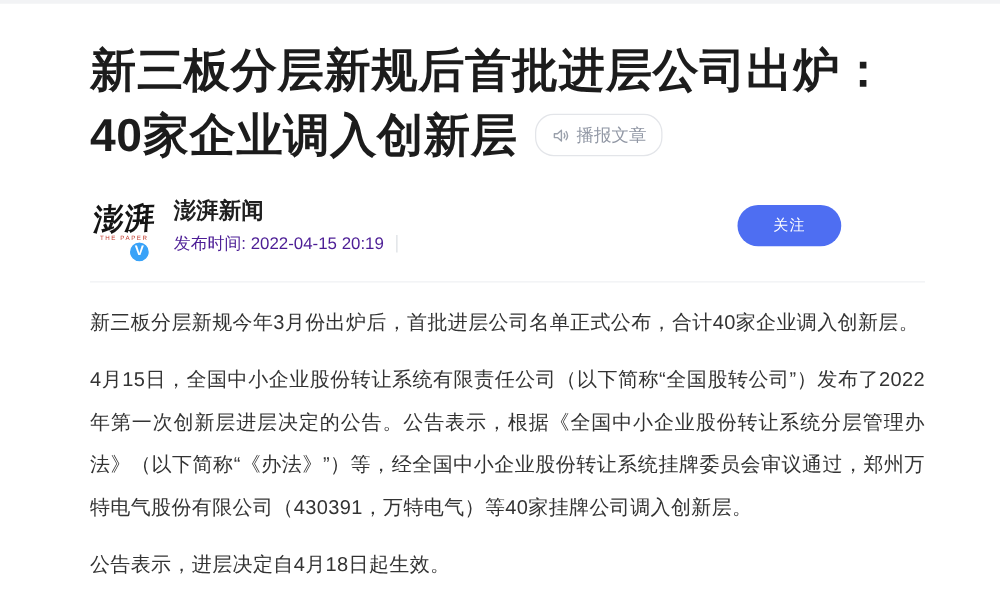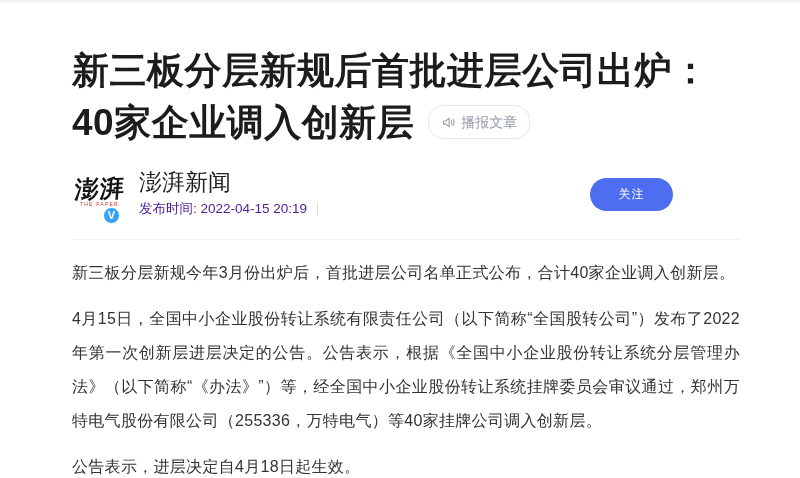--- a/index.html
+++ b/index.html
@@ -13,21 +13,21 @@
   .page { position: relative; width: 800px; height: 478px; background: #fff; }
   .top-strip {
     position: absolute; top: 0; left: 0; width: 800px; height: 3px;
     background: #f2f3f5;
   }
   .container {
     position: absolute; top: 3px; left: 72px; width: 668px;
   }
   
   .title {
-    margin-top: 42px;
+    margin-top: 28px;
     font-size: 37px;
     line-height: 52px;
     font-weight: 700;
     color: #1c1c1c;
     letter-spacing: 0.5px;
   }
   .title .t-line { display: block; }
   .broadcast-pill {
     display: inline-flex; align-items: center; gap: 5px;
     height: 27px; padding: 16px 12px;
@@ -65,21 +65,21 @@
   .v-badge {
     position: absolute; left: 31px; top: 40px;
     width: 17px; height: 17px; border-radius: 50%;
     background: #38a2f8; border: 1.5px solid #fff;
     color: #fff; font-size: 11px; font-weight: 700;
     display: flex; align-items: center; justify-content: center;
     line-height: 1;
   }
   .author-info { margin-left: 12px; display: flex; flex-direction: column; justify-content: center; }
   .author-name {
-    font-size: 23px; font-weight: 400; color: #1f1f1f; line-height: 24px;
+    font-size: 18px; font-weight: 700; color: #1f1f1f; line-height: 24px;
     cursor: pointer;
   }
   .meta-line {
     margin-top: 6px; display: flex; align-items: center;
     font-size: 13.5px; color: #4c1d95; line-height: 18px;
   }
   .meta-sep {
     width: 1px; height: 14px; background: #dcdfe3; margin: 0 10px;
   }
   .follow-btn {
@@ -138,18 +138,18 @@
           <span class="meta-sep"></span>
         </span>
       </div>
       <button class="follow-btn">关注</button>
     </div>
 
     <div class="divider"></div>
 
     <div class="article-body">
       <p>新三板分层新规今年3月份出炉后，首批进层公司名单正式公布，合计40家企业调入创新层。</p>
-      <p>4月15日，全国中小企业股份转让系统有限责任公司（以下简称“全国股转公司”）发布了2022年第一次创新层进层决定的公告。公告表示，根据《全国中小企业股份转让系统分层管理办法》（以下简称“《办法》”）等，经全国中小企业股份转让系统挂牌委员会审议通过，郑州万特电气股份有限公司（255336，万特电气）等40家挂牌公司调入创新层。</p>
+      <p>4月15日，全国中小企业股份转让系统有限责任公司（以下简称“全国股转公司”）发布了2022年第一次创新层进层决定的公告。公告表示，根据《全国中小企业股份转让系统分层管理办法》（以下简称“《办法》”）等，经全国中小企业股份转让系统挂牌委员会审议通过，郑州万特电气股份有限公司（430391，万特电气）等40家挂牌公司调入创新层。</p>
       <p>公告表示，进层决定自4月18日起生效。</p>
     </div>
 
   </div>
 </div>
 
 </body></html>

